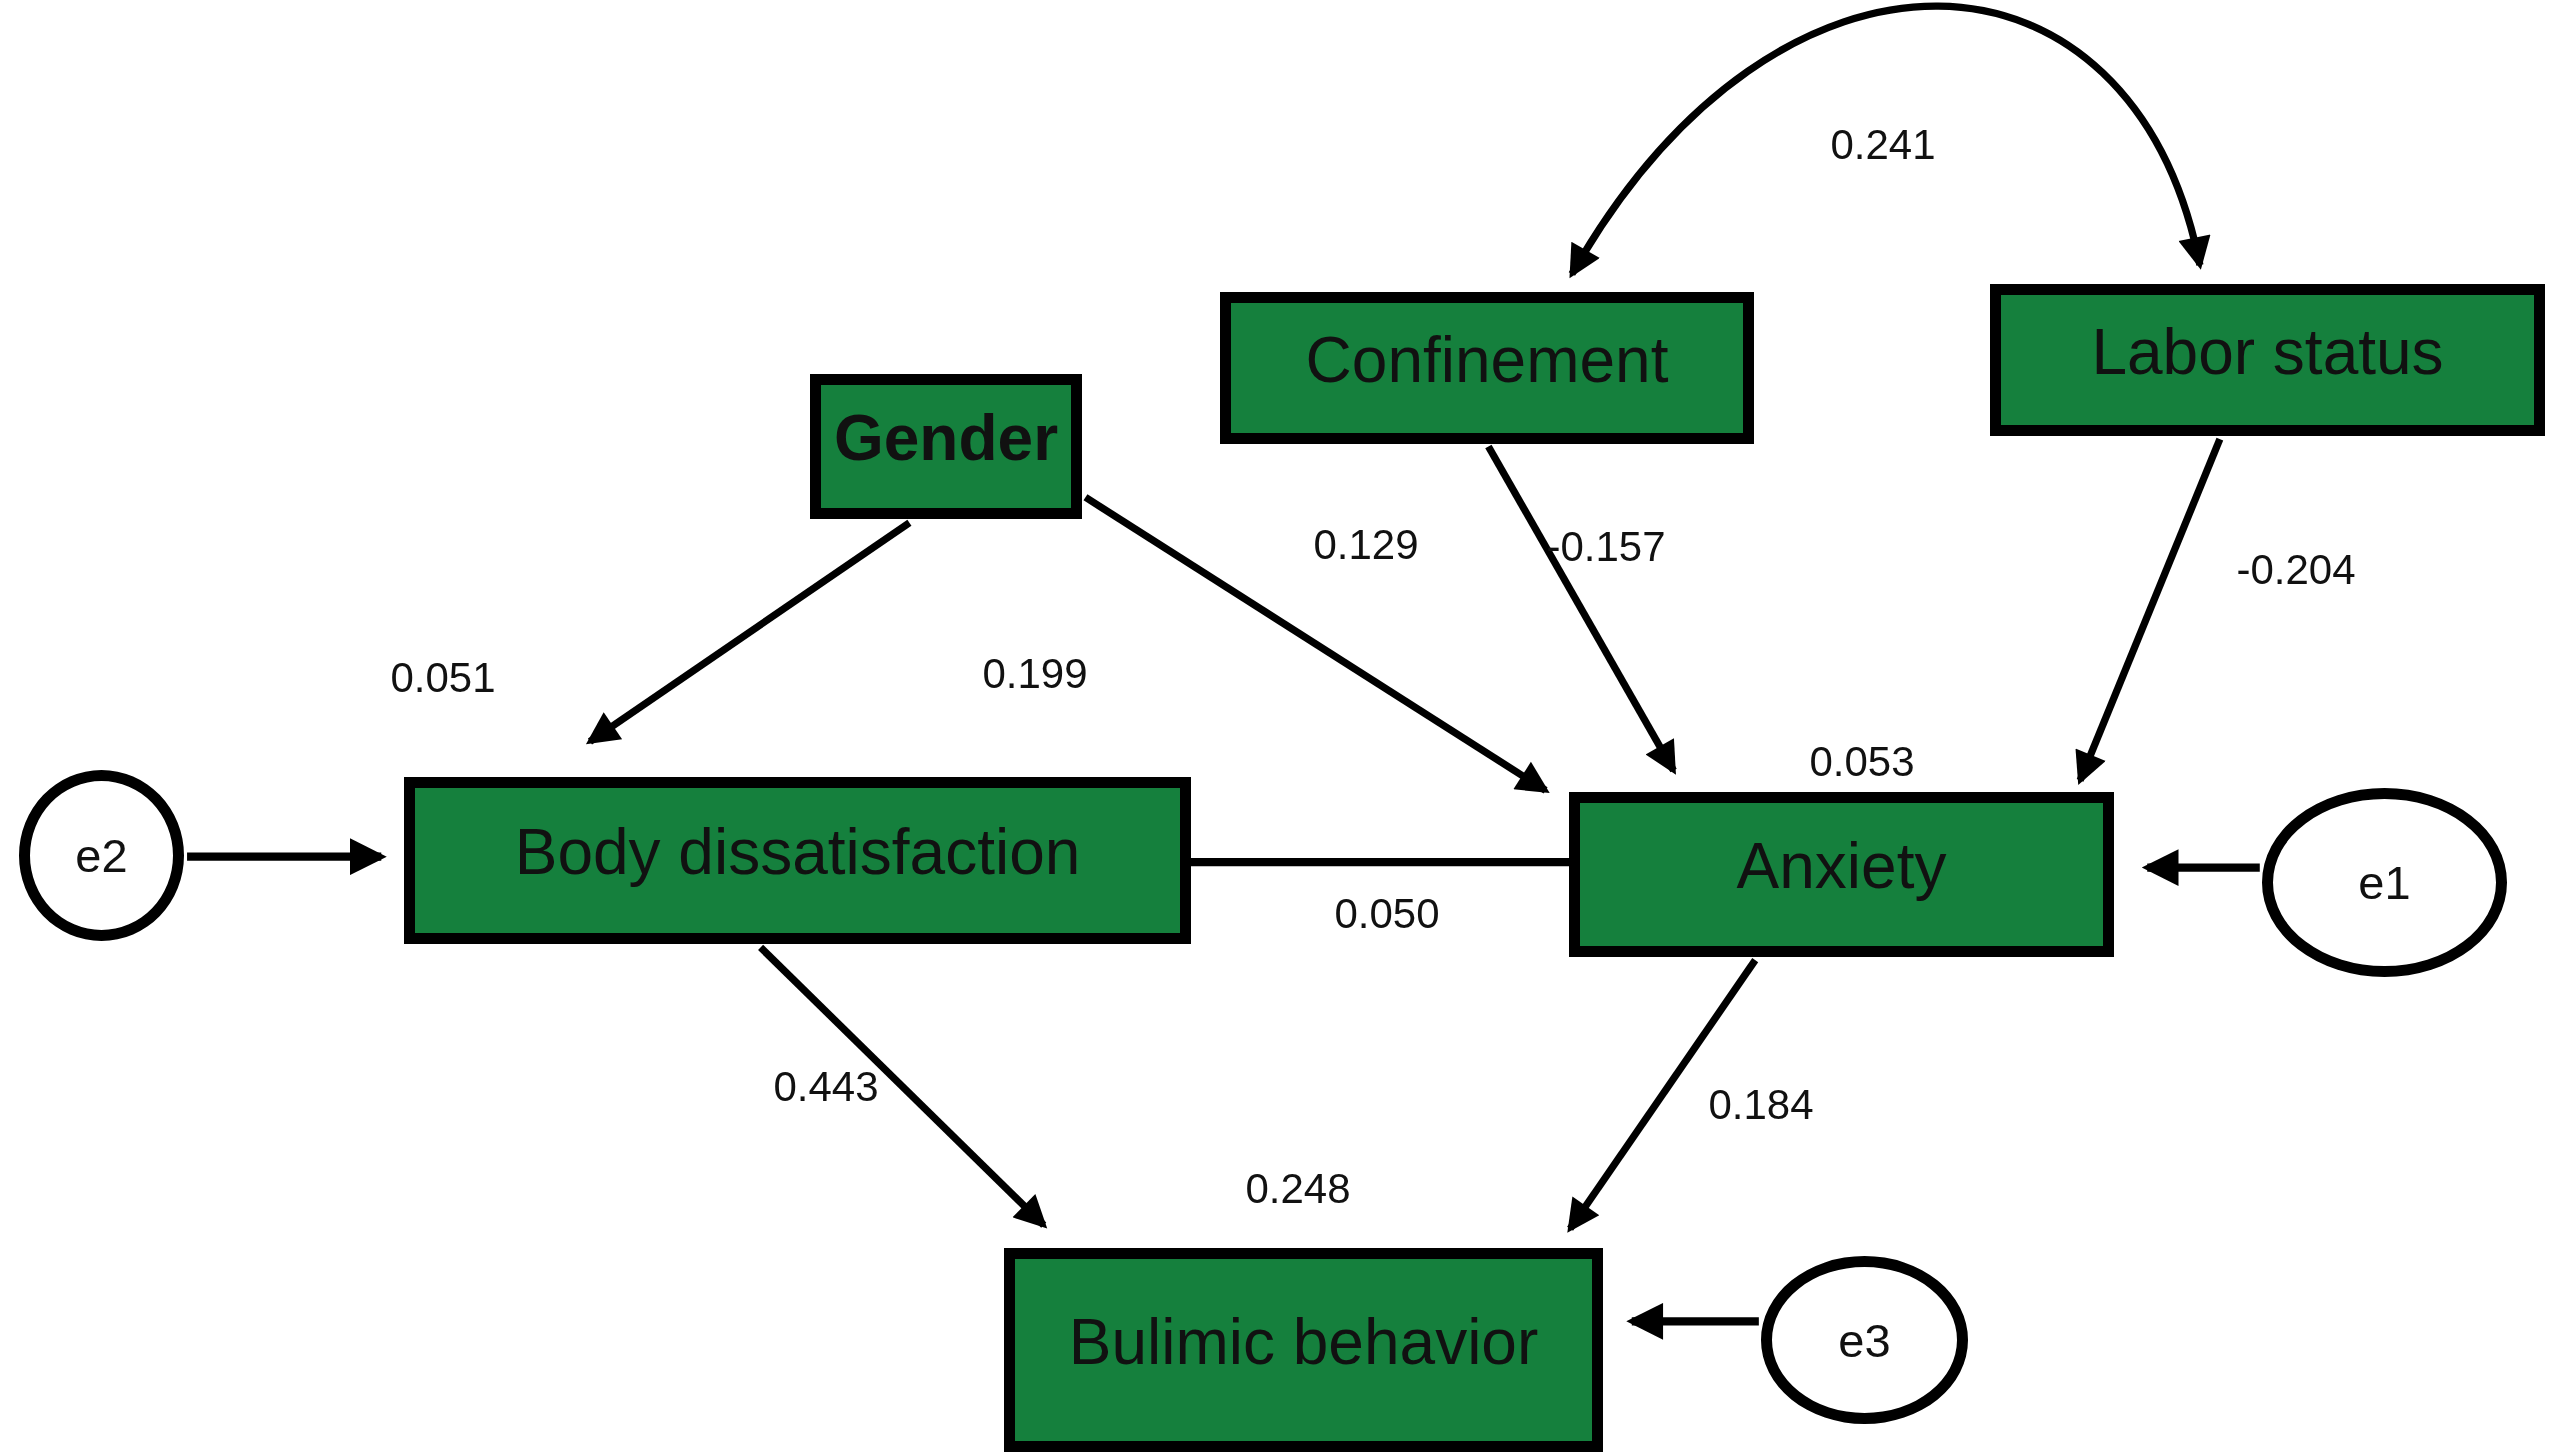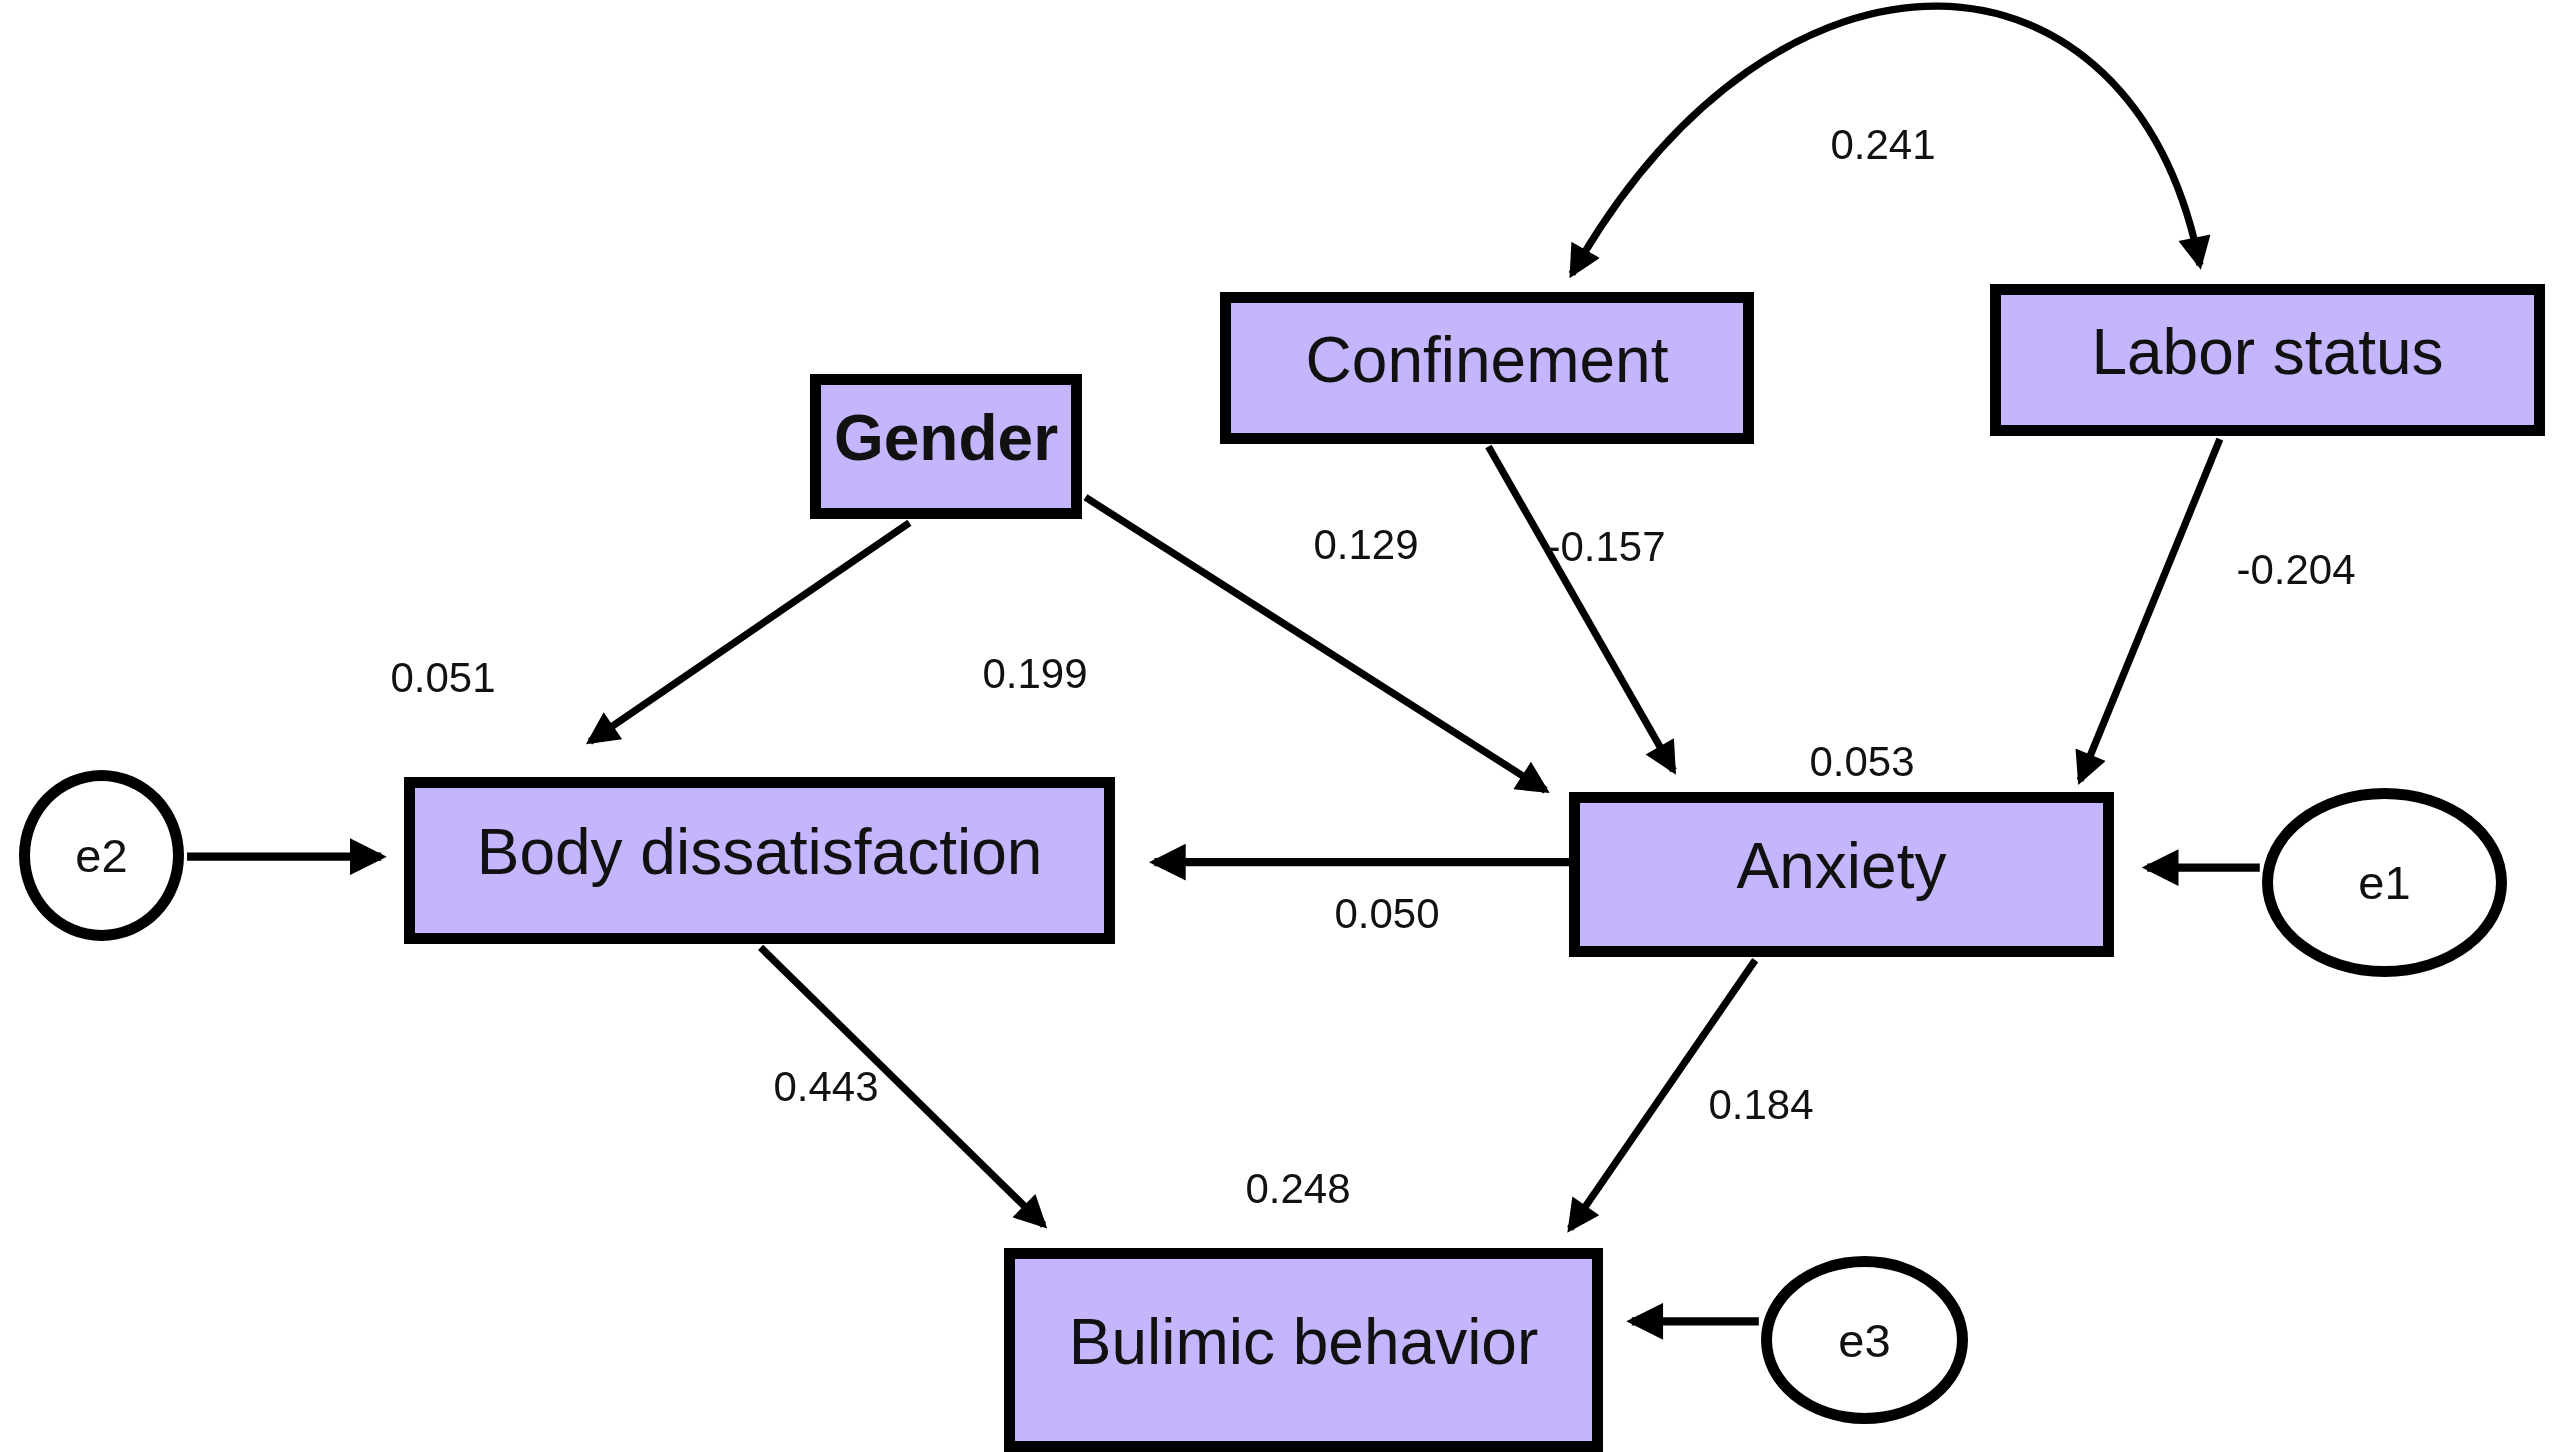--- a/index.html
+++ b/index.html
@@ -17,21 +17,21 @@
   }
   #arrow-layer {
     position: absolute;
     left: 0; top: 0;
     width: 2563px;
     height: 1452px;
   }
   .var-box {
     position: absolute;
     border: 11.8px solid #000000;
-    background: #c4b5fd;
+    background: #15803d;
     display: flex;
     align-items: center;
     justify-content: center;
     box-sizing: border-box;
     color: #111111;
     font-size: 64px;
     padding-bottom: 16.3px;
     white-space: nowrap;
   }
   .err-ellipse {
@@ -89,21 +89,21 @@
   </div>
 
   <div class="var-box" style="left:1220px; top:292px; width:534px; height:152px;">
     <span>Confinement</span>
   </div>
 
   <div class="var-box" style="left:1990px; top:284px; width:555px; height:152px;">
     <span>Labor status</span>
   </div>
 
-  <div class="var-box" style="left:404px;  top:777px; width:711px; height:167px;">
+  <div class="var-box" style="left:404px;  top:777px; width:787px; height:167px;">
     <span>Body dissatisfaction</span>
   </div>
 
   <div class="var-box" style="left:1569px; top:792px; width:545px; height:165px;">
     <span>Anxiety</span>
   </div>
 
   <div class="var-box" style="left:1004px; top:1248px; width:599px; height:204px;">
     <span>Bulimic behavior</span>
   </div>

